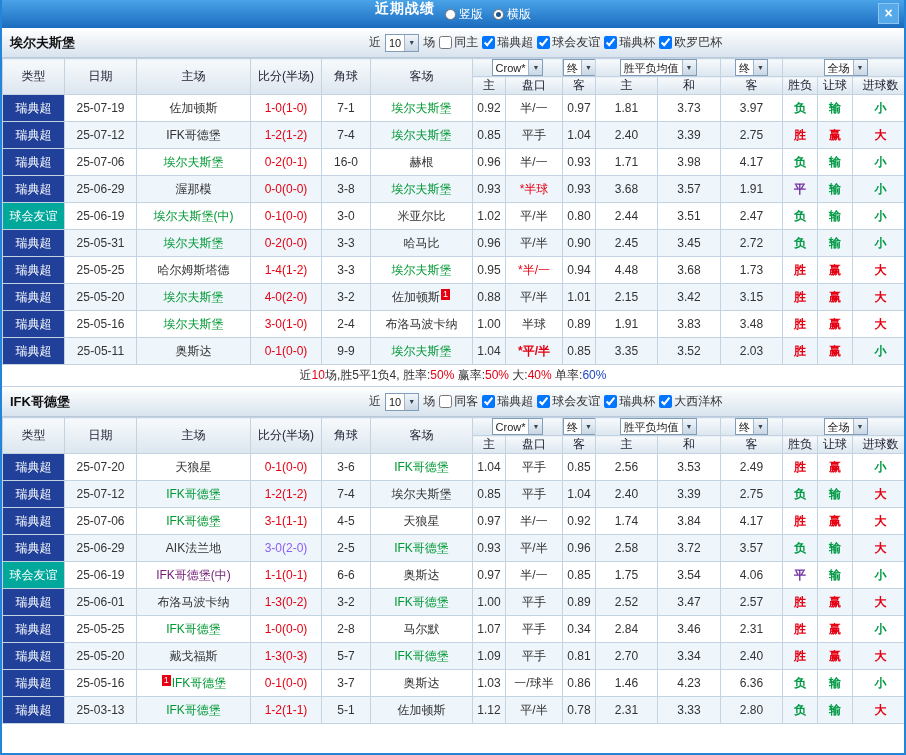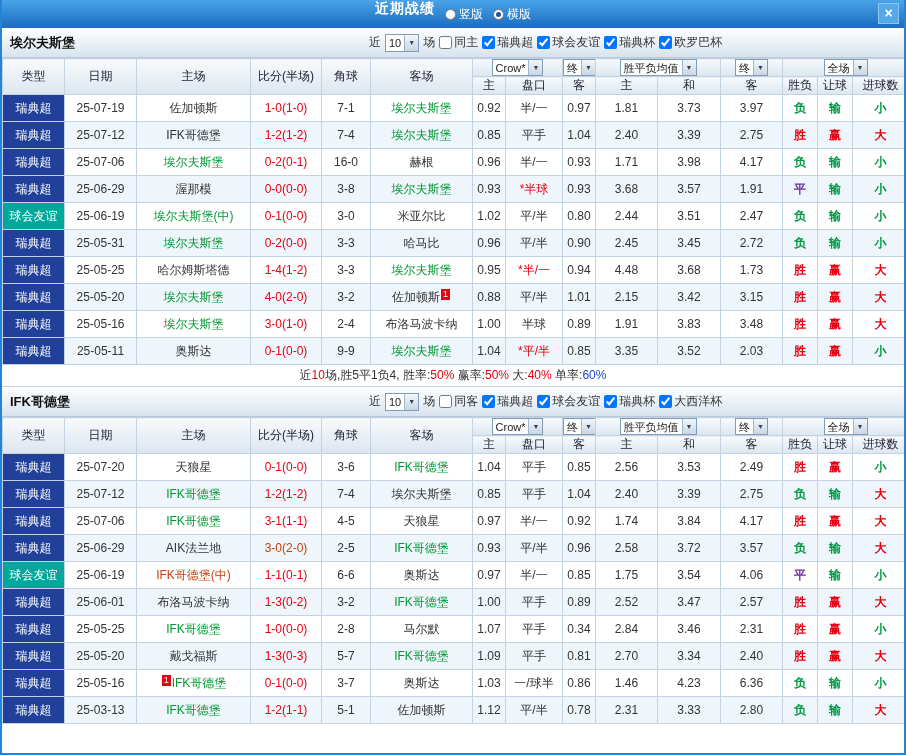--- a/index.html
+++ b/index.html
@@ -335,21 +335,21 @@
               <td class="res" style="color: rgb(230, 0, 18);">大</td>
             </tr>
             <tr class="alt">
               <td class="lg" style="background: rgb(33, 64, 154);">瑞典超</td>
               <td>25-05-11</td>
               <td><span>奥斯达</span></td>
               <td style="color: rgb(230, 0, 18);">0-1(0-0)</td>
               <td>9-9</td>
               <td><span style="color: rgb(0, 153, 51);">埃尔夫斯堡</span></td>
               <td>1.04</td>
-              <td style="color: rgb(230, 0, 18);">*平/半</td>
+              <td style="color: rgb(230, 0, 18); font-weight: bold;">*平/半</td>
               <td>0.85</td>
               <td>3.35</td>
               <td>3.52</td>
               <td>2.03</td>
               <td class="res" style="color: rgb(230, 0, 18);">胜</td>
               <td class="res" style="color: rgb(230, 0, 18);">赢</td>
               <td class="res" style="color: rgb(0, 153, 68);">小</td>
             </tr>
           </tbody>
         </table>
@@ -495,37 +495,37 @@
               <td>3.84</td>
               <td>4.17</td>
               <td class="res" style="color: rgb(230, 0, 18);">胜</td>
               <td class="res" style="color: rgb(230, 0, 18);">赢</td>
               <td class="res" style="color: rgb(230, 0, 18);">大</td>
             </tr>
             <tr class="alt">
               <td class="lg" style="background: rgb(33, 64, 154);">瑞典超</td>
               <td>25-06-29</td>
               <td><span>AIK法兰地</span></td>
-              <td style="color: #c2410c;">3-0(2-0)</td>
+              <td style="color: #8b5cf6;">3-0(2-0)</td>
               <td>2-5</td>
               <td><span style="color: rgb(0, 153, 51);">IFK哥德堡</span></td>
               <td>0.93</td>
               <td>平/半</td>
               <td>0.96</td>
               <td>2.58</td>
               <td>3.72</td>
               <td>3.57</td>
               <td class="res" style="color: rgb(0, 153, 68);">负</td>
               <td class="res" style="color: rgb(0, 153, 68);">输</td>
               <td class="res" style="color: rgb(230, 0, 18);">大</td>
             </tr>
             <tr class="">
               <td class="lg" style="background: rgb(0, 168, 155);">球会友谊</td>
               <td>25-06-19</td>
-              <td><span style="color: #c2410c;">IFK哥德堡(中)</span></td>
+              <td><span style="color: #701a75;">IFK哥德堡(中)</span></td>
               <td style="color: rgb(230, 0, 18);">1-1(0-1)</td>
               <td>6-6</td>
               <td><span>奥斯达</span></td>
               <td>0.97</td>
               <td>半/一</td>
               <td>0.85</td>
               <td>1.75</td>
               <td>3.54</td>
               <td>4.06</td>
               <td class="res" style="color: rgb(112, 48, 160);">平</td>

